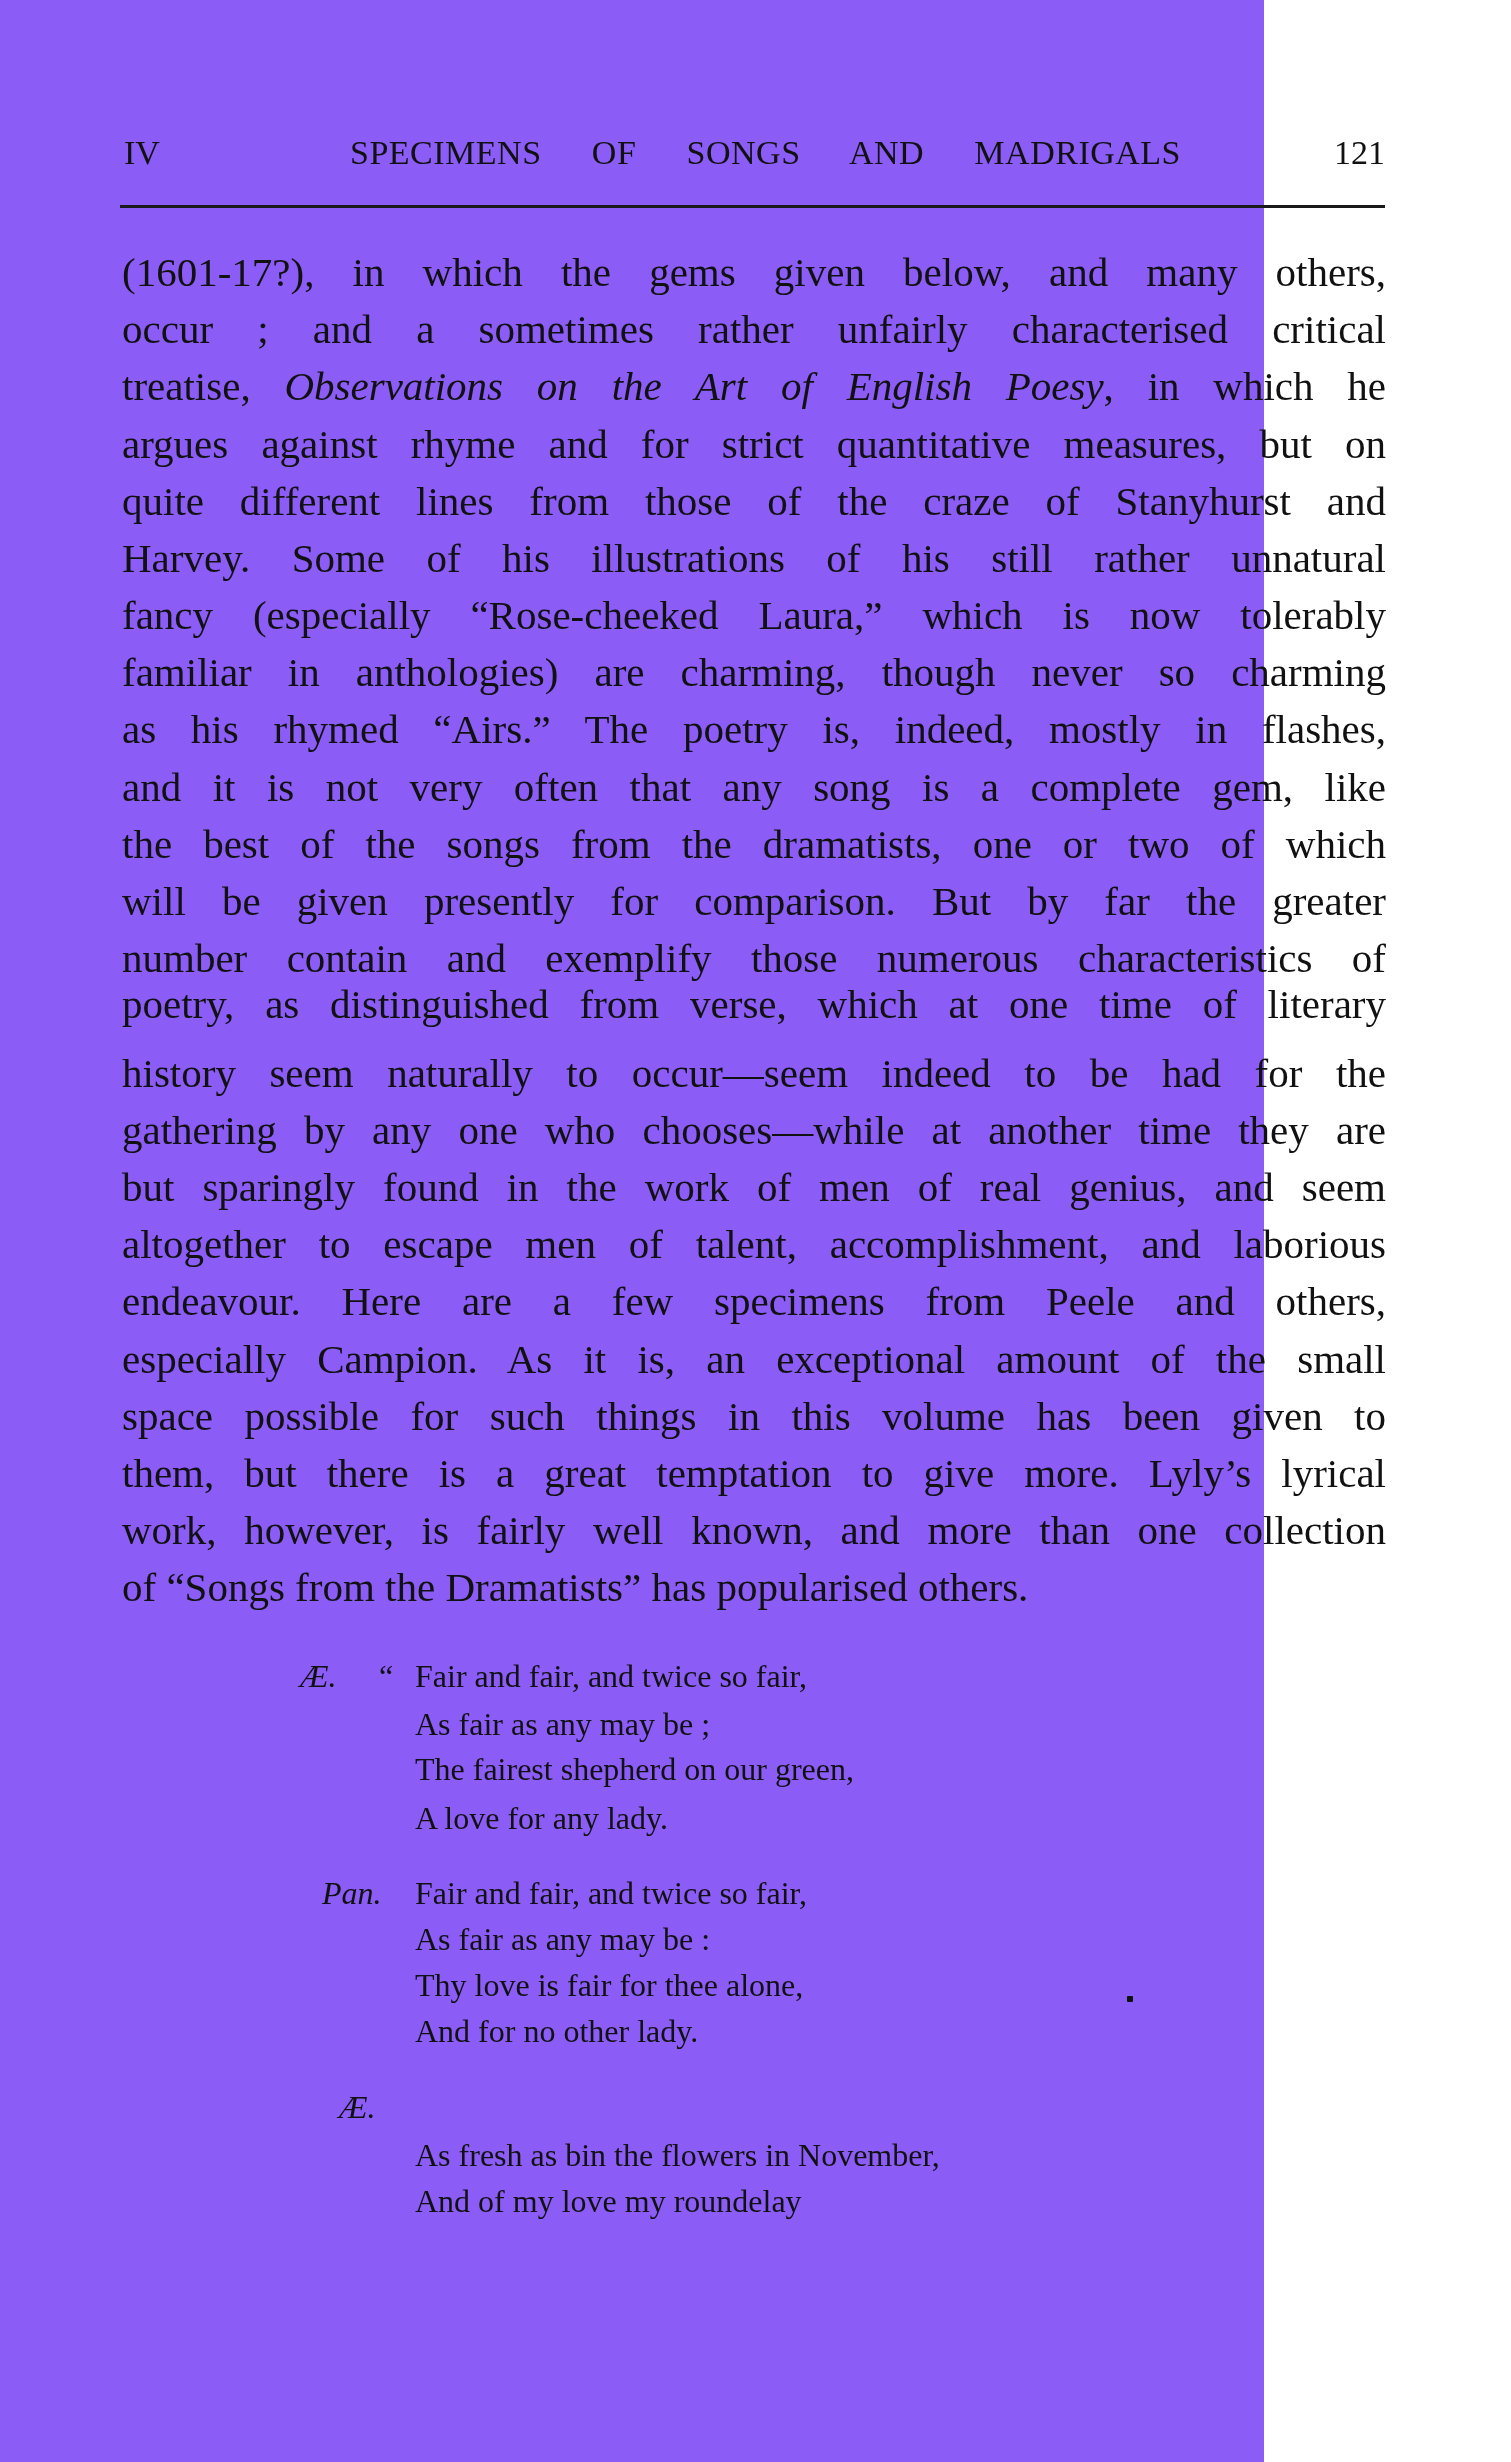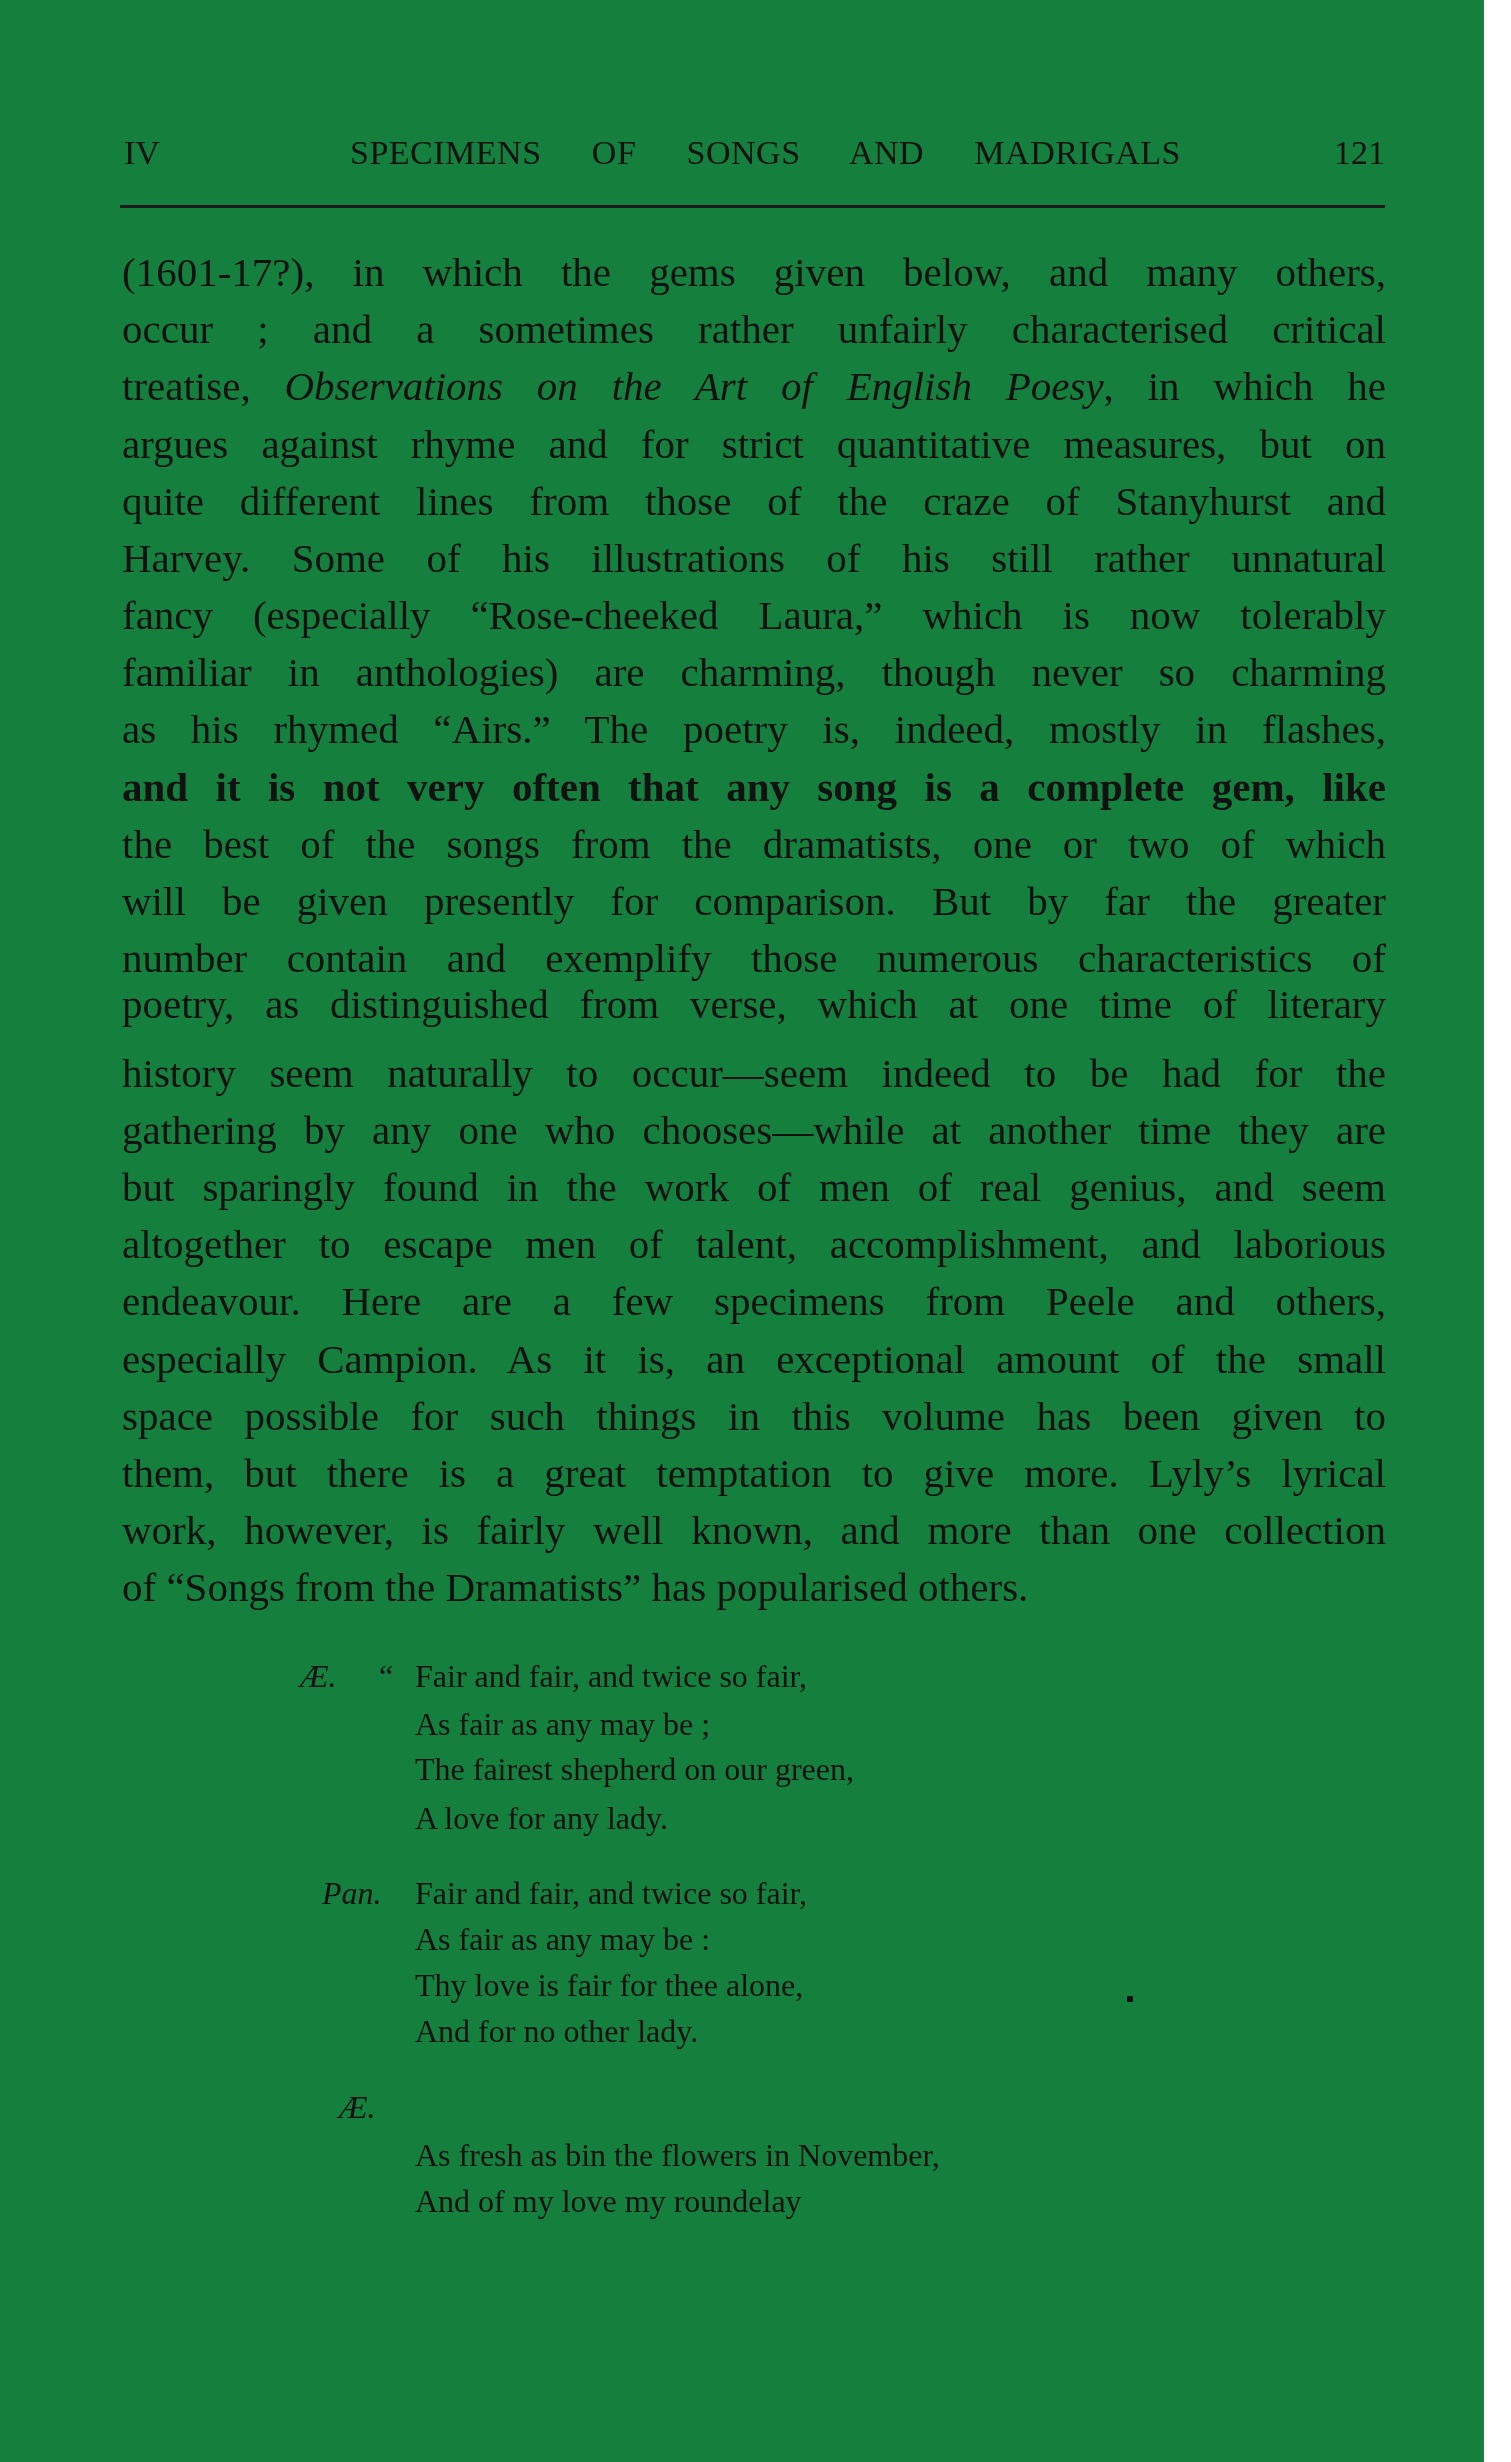--- a/index.html
+++ b/index.html
@@ -1,18 +1,18 @@
 <!DOCTYPE html>
 <html style="font-size:14.6px"><head>
 <meta charset="utf-8">
 <style>
   html, body { margin: 0; padding: 0; background: #ffffff; }
   body { width: 1512px; height: 2462px; position: relative; overflow: hidden;
          font-family: "Liberation Serif", "DejaVu Serif", serif; color: #111111; }
-  .page { position: absolute; left: 0; top: 0; width: 1484px; height: 2462px; background: #15803d; }
+  .page { position: absolute; left: 0; top: 0; width: 1264px; height: 2462px; background: #8b5cf6; }
 
   .hdr { position: absolute; top: 134px; height: 37px; font-size: 34px; line-height: 37px; white-space: nowrap; }
   .hdr-left { left: 124px; }
   .hdr-title { left: 350px; width: 831px; text-align: justify; text-align-last: justify; letter-spacing: 0.5px; }
   .hdr-right { left: 1319px; width: 66px; text-align: right; }
   .rule { position: absolute; left: 120px; top: 205px; width: 1265px; height: 2.7px; background: #1a1a1a; }
 
   .body-line { position: absolute; left: 122px; width: 1264px; font-size: 41px; line-height: 48px;
                height: 48px; white-space: nowrap; text-align: justify; text-align-last: justify; }
   .body-line.last { text-align-last: left; }
@@ -37,21 +37,21 @@
   <div id="body-lines">
       <div class="body-line" style="top: 248px;">(1601-17?), in which the gems given below, and many others,</div>
       <div class="body-line" style="top: 305px;">occur ; and a sometimes rather unfairly characterised critical</div>
       <div class="body-line" style="top: 362px;"><span>treatise, </span><i>Observations on the Art of English Poesy</i><span>, in which he</span></div>
       <div class="body-line" style="top: 420px;">argues against rhyme and for strict quantitative measures, but on</div>
       <div class="body-line" style="top: 477px;">quite different lines from those of the craze of Stanyhurst and</div>
       <div class="body-line" style="top: 534px;">Harvey. Some of his illustrations of his still rather unnatural</div>
       <div class="body-line" style="top: 591px;">fancy (especially “Rose-cheeked Laura,” which is now tolerably</div>
       <div class="body-line" style="top: 648px;">familiar in anthologies) are charming, though never so charming</div>
       <div class="body-line" style="top: 705px;">as his rhymed “Airs.” The poetry is, indeed, mostly in flashes,</div>
-      <div class="body-line" style="top: 763px; font-weight: bold;">and it is not very often that any song is a complete gem, like</div>
+      <div class="body-line" style="top: 763px;">and it is not very often that any song is a complete gem, like</div>
       <div class="body-line" style="top: 820px;">the best of the songs from the dramatists, one or two of which</div>
       <div class="body-line" style="top: 877px;">will be given presently for comparison. But by far the greater</div>
       <div class="body-line" style="top: 934px;">number contain and exemplify those numerous characteristics of</div>
       <div class="body-line" style="top: 980px;">poetry, as distinguished from verse, which at one time of literary</div>
       <div class="body-line" style="top: 1049px;">history seem naturally to occur—seem indeed to be had for the</div>
       <div class="body-line" style="top: 1106px;">gathering by any one who chooses—while at another time they are</div>
       <div class="body-line" style="top: 1163px;">but sparingly found in the work of men of real genius, and seem</div>
       <div class="body-line" style="top: 1220px;">altogether to escape men of talent, accomplishment, and laborious</div>
       <div class="body-line" style="top: 1277px;">endeavour. Here are a few specimens from Peele and others,</div>
       <div class="body-line" style="top: 1335px;">especially Campion. As it is, an exceptional amount of the small</div>

